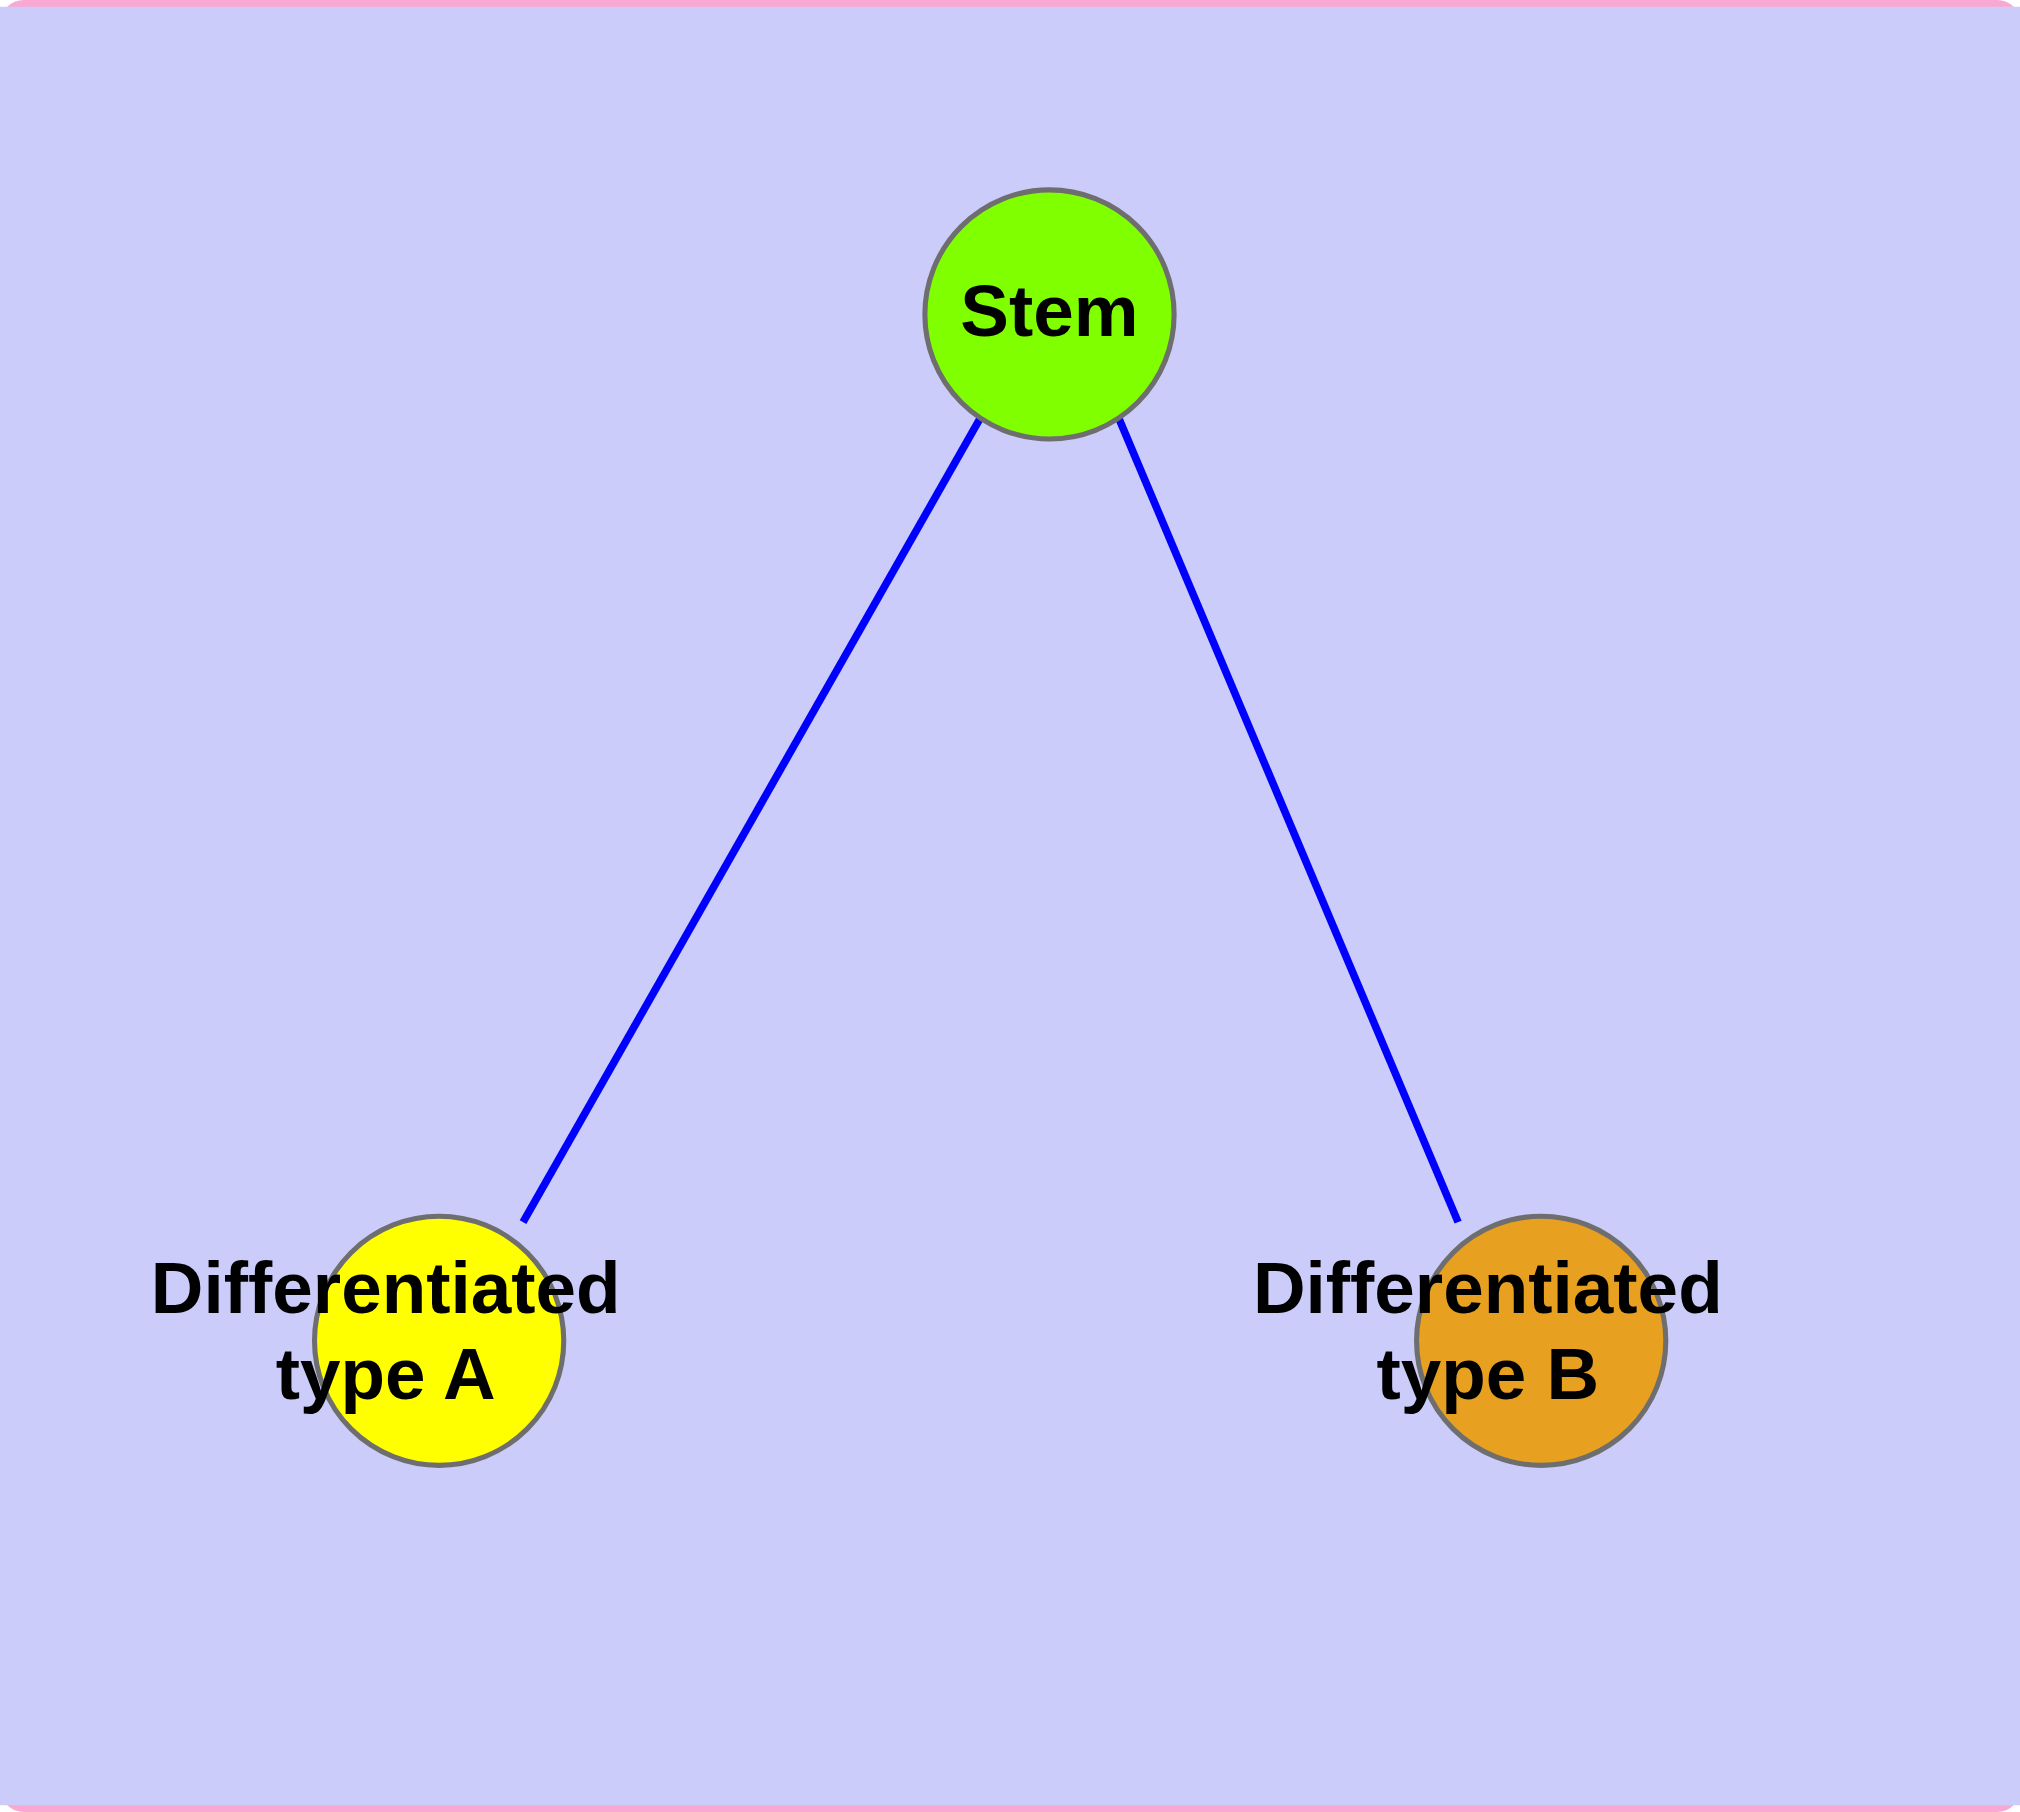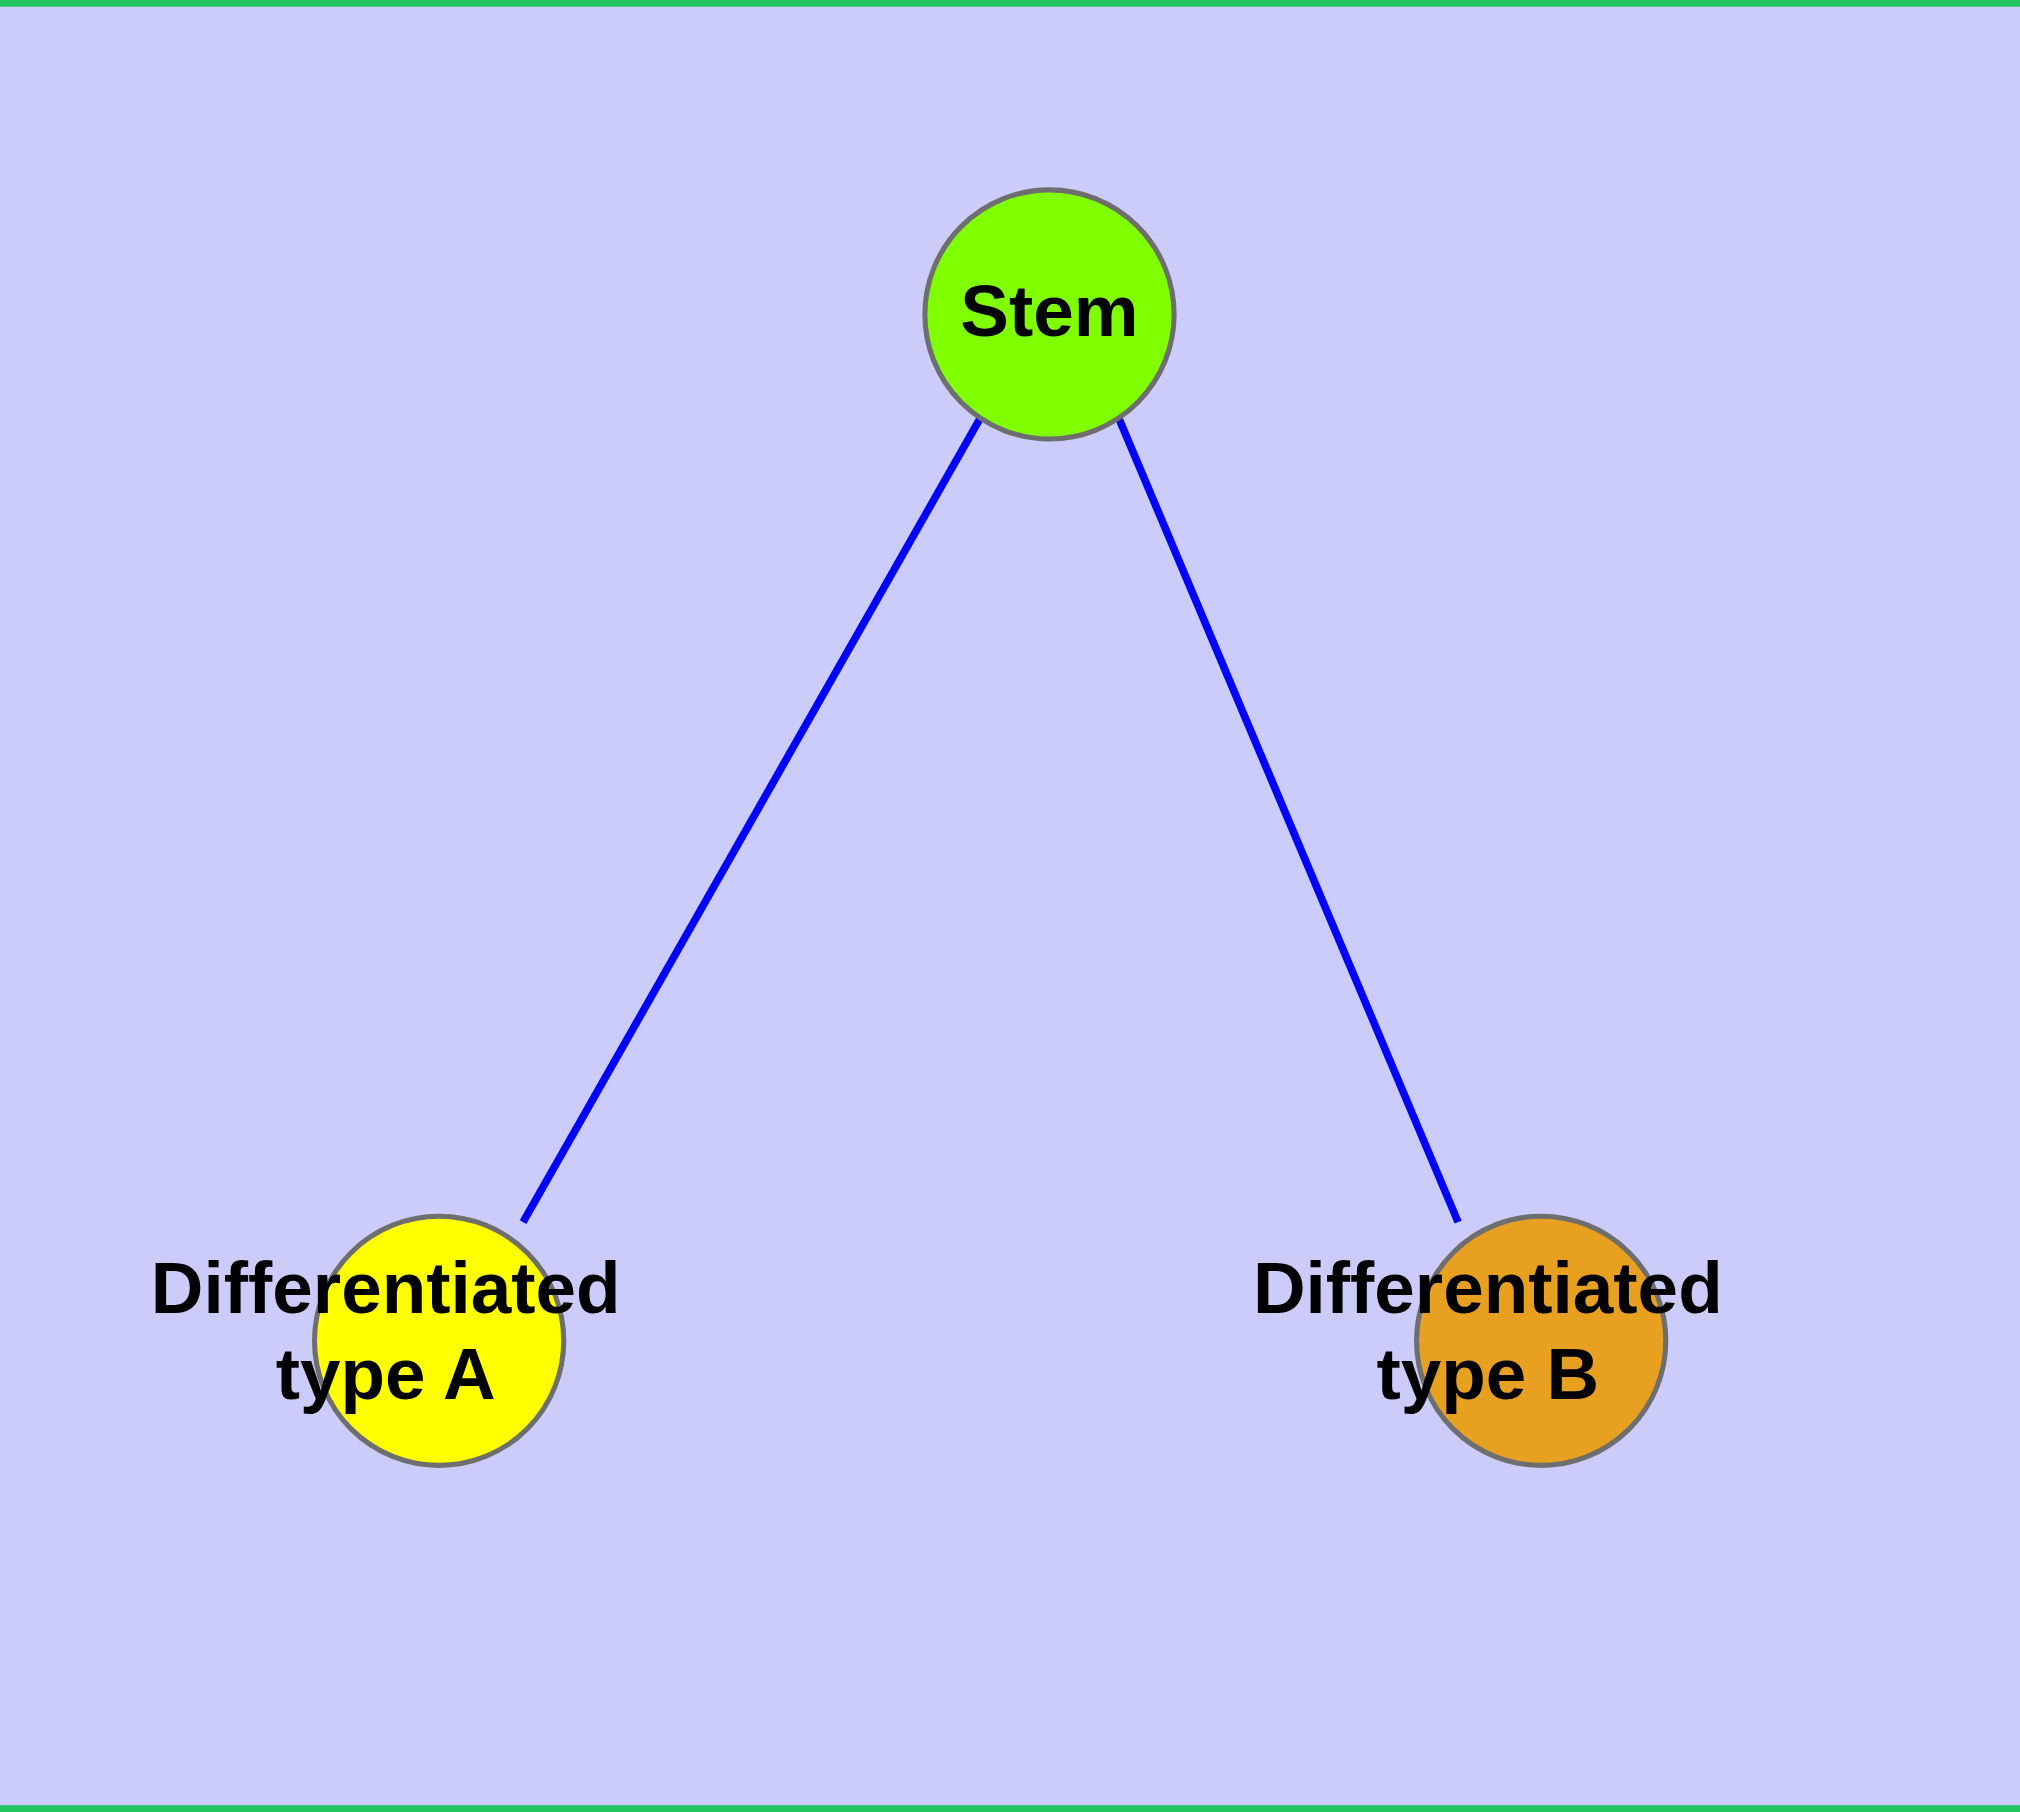--- a/index.html
+++ b/index.html
@@ -11,21 +11,22 @@
   body {
     width: 2021px;
     height: 1812px;
     overflow: hidden;
     font-family: "Liberation Sans", sans-serif;
   }
   #graph-canvas {
     position: relative;
     width: 2021px;
     height: 1812px;
-    background: #22c55e;
+    background: #f9a8d4;
+    border-radius: 24px;
   }
   #graph-svg {
     position: absolute;
     top: 0;
     left: 0;
     width: 2021px;
     height: 1812px;
     display: block;
   }
   .node-label {

